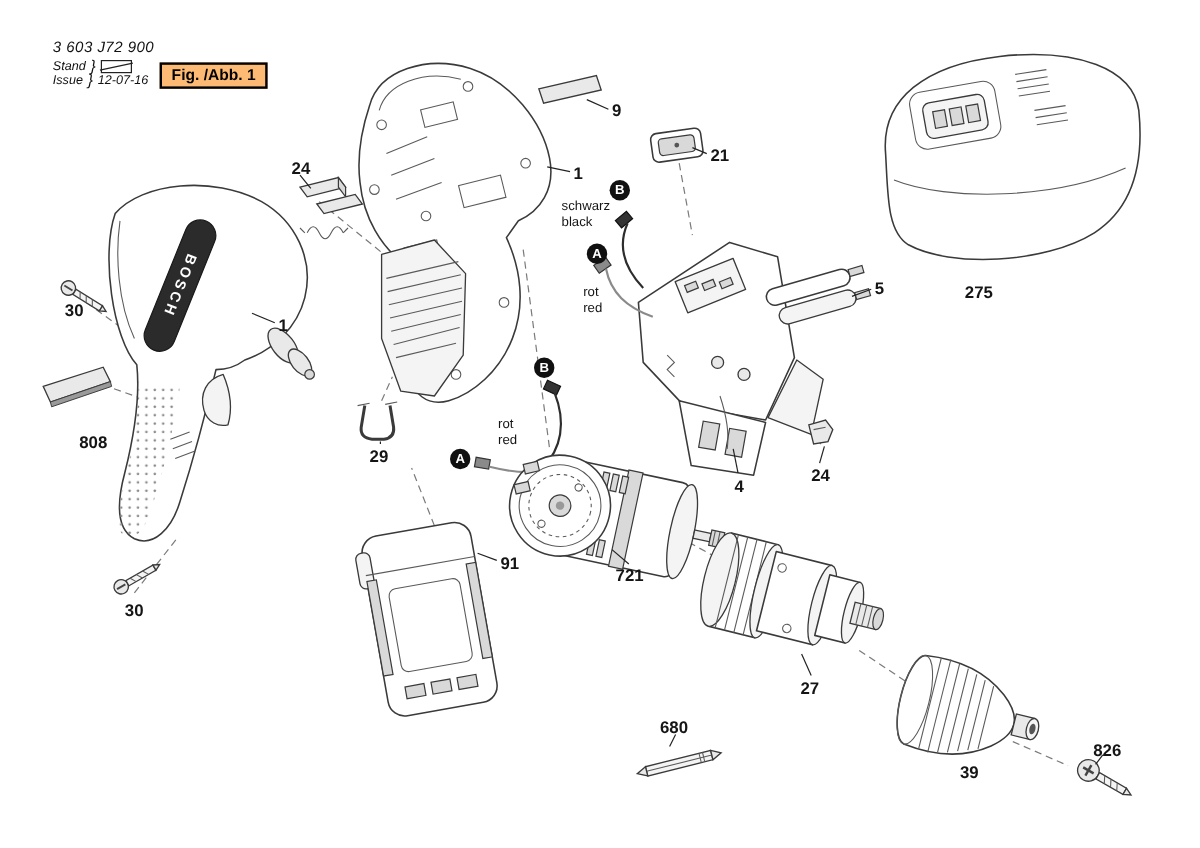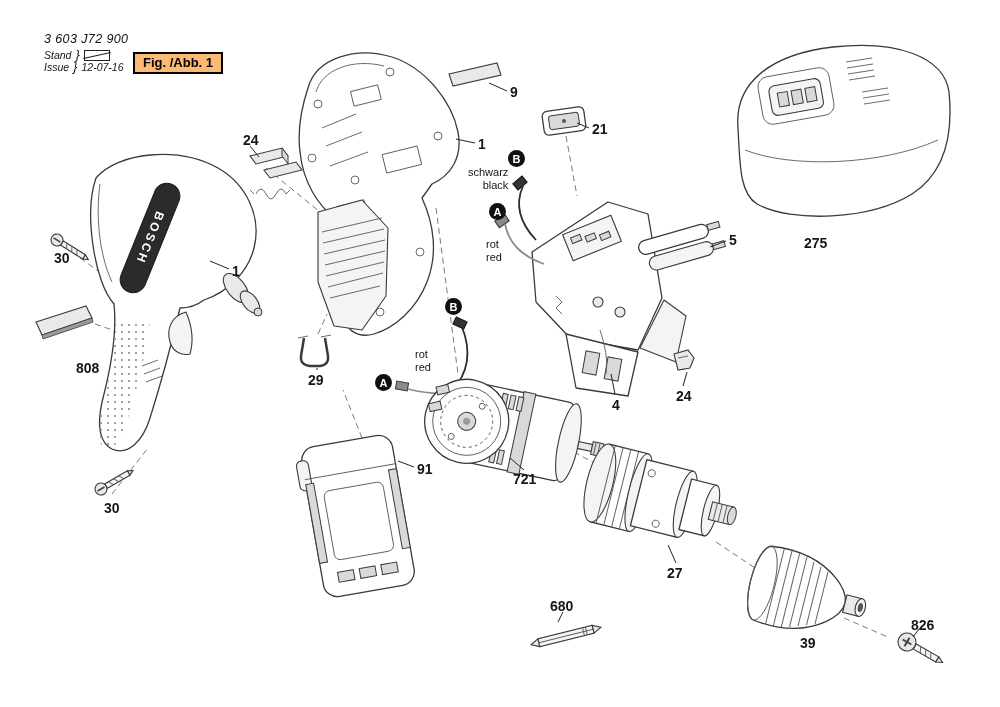--- a/index.html
+++ b/index.html
@@ -360,36 +360,36 @@
 
   <div id="callout-layer">
       <div class="callout" style="left: 510px; top: 84px;">9</div>
       <div class="callout" style="left: 592px; top: 121px;">21</div>
       <div class="callout" style="left: 478px; top: 136px;">1</div>
       <div class="callout" style="left: 243px; top: 132px;">24</div>
       <div class="callout" style="left: 729px; top: 232px;">5</div>
       <div class="callout" style="left: 804px; top: 235px;">275</div>
       <div class="callout" style="left: 54px; top: 250px;">30</div>
       <div class="callout" style="left: 232px; top: 263px;">1</div>
-      <div class="callout" style="left: 76px; top: 360px;">808</div>
+      <div class="callout" style="left: 66px; top: 360px;">808</div>
       <div class="callout" style="left: 308px; top: 372px;">29</div>
       <div class="callout" style="left: 612px; top: 397px;">4</div>
       <div class="callout" style="left: 676px; top: 388px;">24</div>
       <div class="callout" style="left: 417px; top: 461px;">91</div>
       <div class="callout" style="left: 513px; top: 471px;">721</div>
       <div class="callout" style="left: 104px; top: 500px;">30</div>
       <div class="callout" style="left: 667px; top: 565px;">27</div>
       <div class="callout" style="left: 550px; top: 598px;">680</div>
       <div class="callout" style="left: 800px; top: 635px;">39</div>
       <div class="callout" style="left: 911px; top: 617px;">826</div>
       <div class="connector" style="left: 508px; top: 150px;">B</div>
       <div class="connector" style="left: 489px; top: 203px;">A</div>
       <div class="connector" style="left: 445px; top: 298px;">B</div>
       <div class="connector" style="left: 375px; top: 374px;">A</div>
-      <div class="wire-label" style="left: 468px; top: 166px; text-align: right;">schwarz
+      <div class="wire-label" style="left: 468px; top: 166px;">schwarz
 black</div>
       <div class="wire-label" style="left: 486px; top: 238px;">rot
 red</div>
       <div class="wire-label" style="left: 415px; top: 348px;">rot
 red</div>
     </div>
 
 </div>
 
 </body></html>

